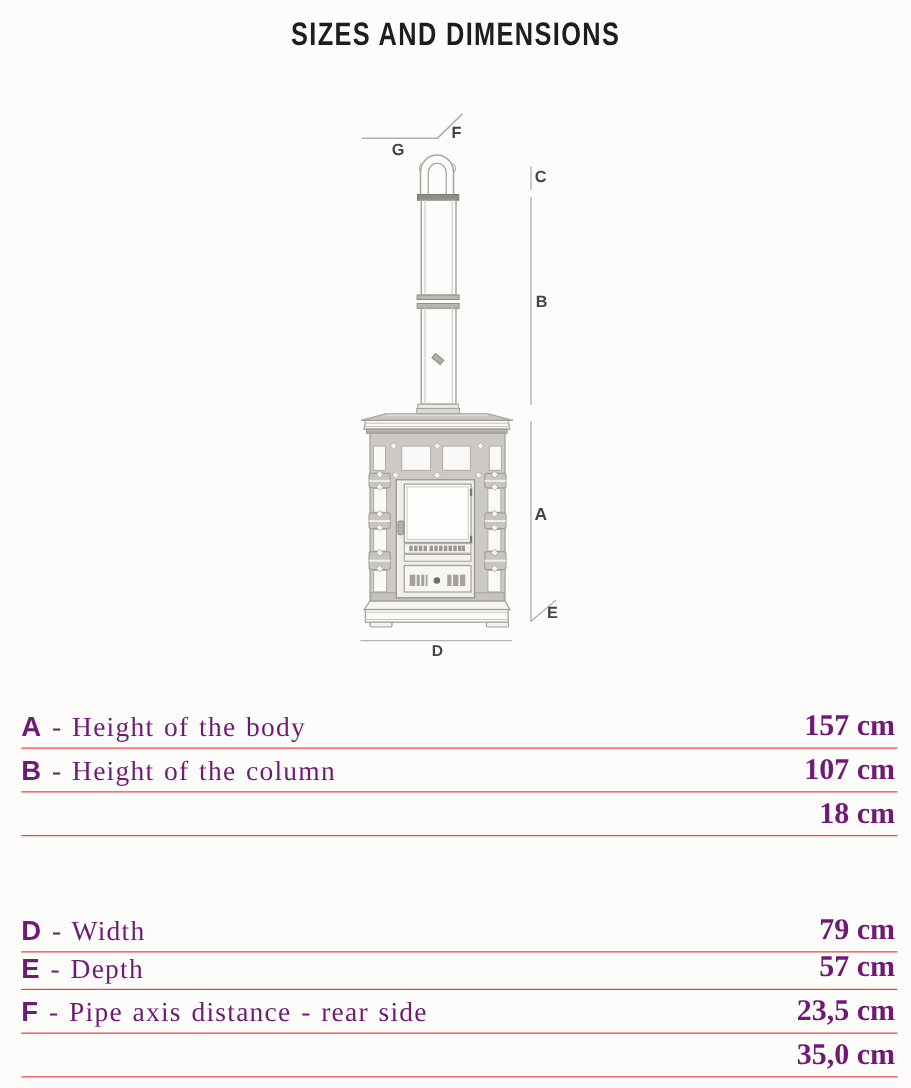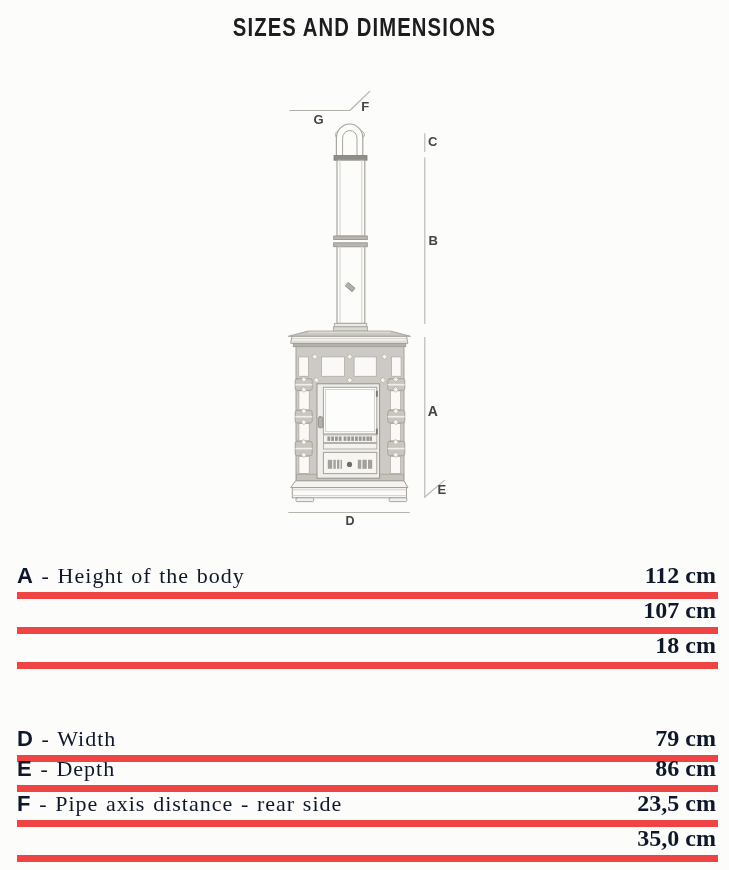--- a/index.html
+++ b/index.html
@@ -1,18 +1,18 @@
 <!DOCTYPE html>
 <html><head>
 <meta charset="utf-8">
 <style>
   html,body{margin:0;padding:0;}
   body{width:729px;height:870px;position:relative;background:#fcfcfa;font-family:"Liberation Sans",sans-serif;overflow:hidden;}
   .title{position:absolute;left:0;top:12px;width:729px;text-align:center;font-weight:bold;font-size:26px;letter-spacing:1.4px;color:#1d1d1f;line-height:31px;transform:scaleX(0.78);}
-  .row{position:absolute;left:17px;width:701px;height:35px;box-sizing:border-box;border-bottom:7px solid #ef4444;font-family:"Liberation Serif",serif;font-size:22px;color:#0f172a;}
+  .row{position:absolute;left:17px;width:701px;height:35px;box-sizing:border-box;border-bottom:1px solid #ef4444;font-family:"Liberation Serif",serif;font-size:22px;color:#701a75;}
   .row .lab{position:absolute;left:0;bottom:3px;white-space:nowrap;letter-spacing:1px;word-spacing:1.2px;}
   .row .val{position:absolute;right:2px;bottom:3px;font-weight:bold;font-size:24px;white-space:nowrap;}
   .row b{font-family:"Liberation Sans",sans-serif;font-weight:bold;font-size:22px;}
 </style>
 </head>
 <body>
 <div class="title">SIZES AND DIMENSIONS</div>
 
 <svg id="art" style="position:absolute;left:260px;top:85px" width="200" height="445" viewBox="260 85 200 445" fill="none" stroke-linecap="square">
 
@@ -171,36 +171,37 @@
     <text x="432.6" y="145.8">C</text>
     <text x="433.2" y="245.3">B</text>
     <text x="432.7" y="415.8" font-size="14">A</text>
     <text x="441.9" y="494.3">E</text>
     <text x="350.0" y="525.2" font-size="12.5">D</text>
   </g>
 </svg>
 
 <div class="row" style="top:563.8px">
     <span class="lab"><b>A</b> - Height of the body</span>
-    <span class="val">112 cm</span>
+    <span class="val">157 cm</span>
   </div>
 <div class="row" style="top:598.9px">
+    <span class="lab"><b>B</b> - Height of the column</span>
     <span class="val">107 cm</span>
   </div>
 <div class="row" style="top:634.0px">
     <span class="val">18 cm</span>
   </div>
 
 <div class="row" style="top:727px">
     <span class="lab"><b>D</b> - Width</span>
     <span class="val">79 cm</span>
   </div>
 <div class="row" style="top:757.0px">
     <span class="lab"><b>E</b> - Depth</span>
-    <span class="val">86 cm</span>
+    <span class="val">57 cm</span>
   </div>
 <div class="row" style="top:792.1px">
     <span class="lab"><b>F</b> - Pipe axis distance - rear side</span>
     <span class="val">23,5 cm</span>
   </div>
 <div class="row" style="top:827.3px">
     <span class="val">35,0 cm</span>
   </div>
 
 </body></html>

